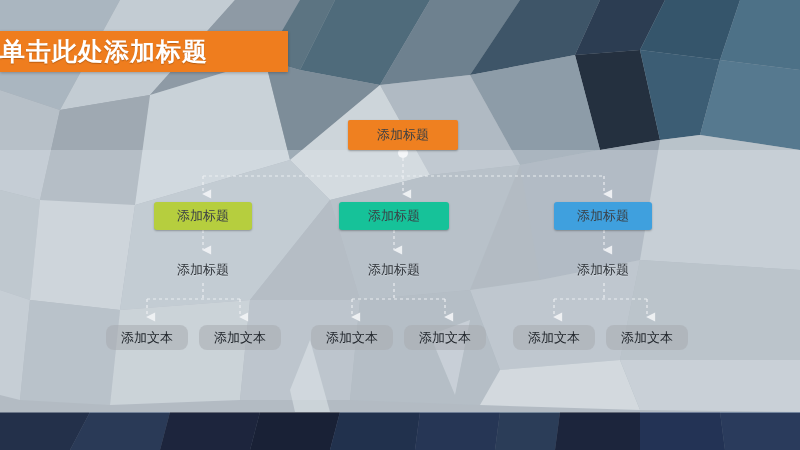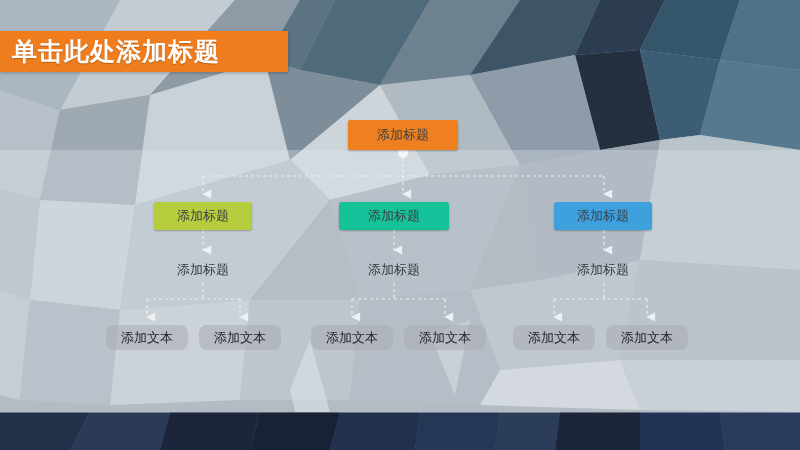--- a/index.html
+++ b/index.html
@@ -47,21 +47,20 @@
     background: #ef7d1e;
     display: flex;
     align-items: center;
     box-shadow: 0 1px 3px rgba(0,0,0,0.25);
   }
   #title-bar .title-text {
     color: #ffffff;
     font-size: 25px;
     font-weight: bold;
     letter-spacing: 1px;
-    padding-left: 12px;
     white-space: nowrap;
     text-shadow: 0 1px 1px rgba(120,55,0,0.45);
     text-align: center;
   }
 
   
   #diagram {
     position: absolute;
     left: 0; top: 0;
     width: 640px; height: 450px;

